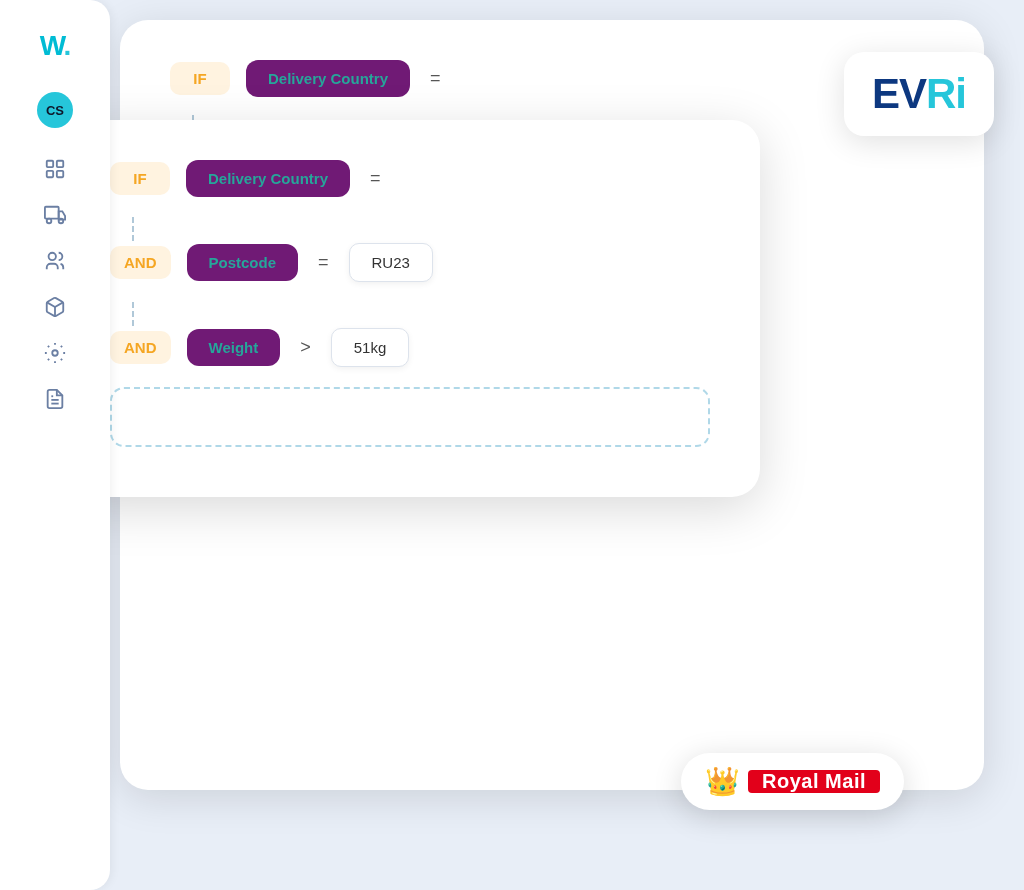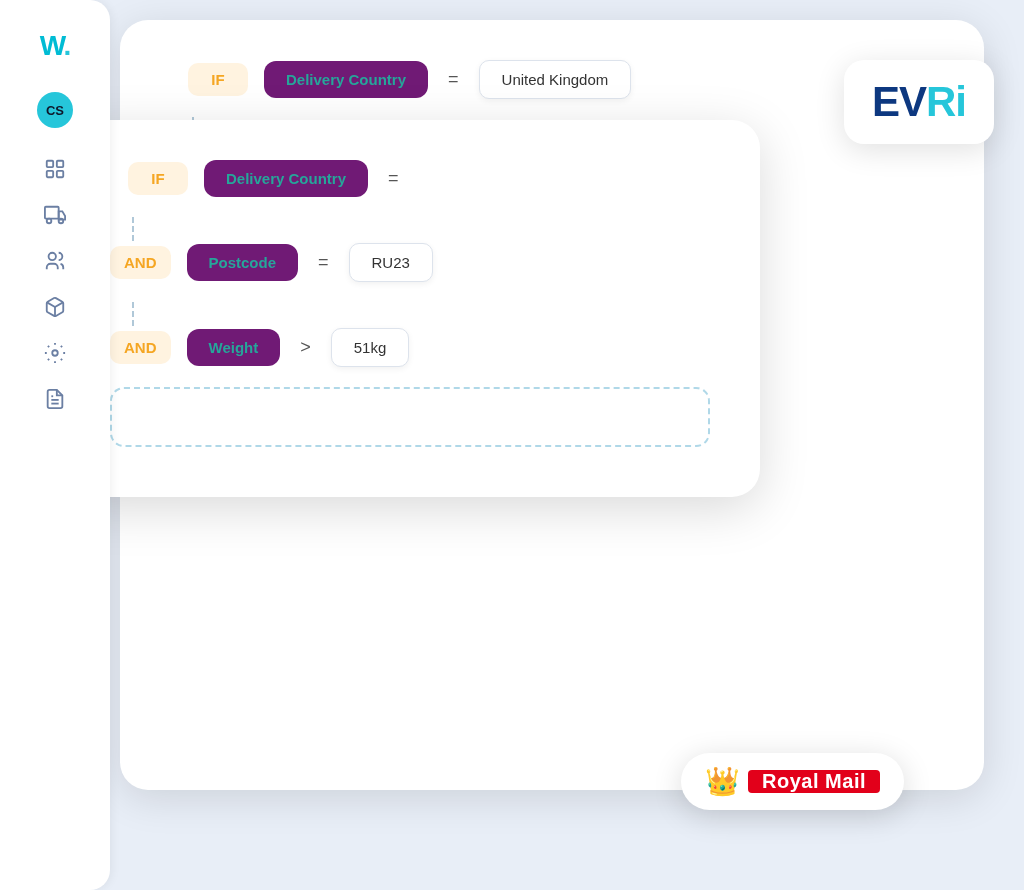--- a/index.html
+++ b/index.html
@@ -118,21 +118,20 @@
 
     .badge-if {
       background: #fff3e0;
       color: #f5a623;
       font-weight: 700;
       font-size: 15px;
       padding: 8px 18px;
       border-radius: 10px;
       min-width: 60px;
       text-align: center;
-      margin-left: 18px;
     }
 
     .badge-and {
       background: #fff3e0;
       color: #f5a623;
       font-weight: 700;
       font-size: 15px;
       padding: 8px 14px;
       border-radius: 10px;
       min-width: 60px;
@@ -162,21 +161,21 @@
       padding: 10px 22px;
       font-size: 15px;
       font-weight: 500;
       color: #333;
       box-shadow: 0 2px 6px rgba(0,0,0,0.06);
     }
 
     
     .evri-logo {
       position: absolute;
-      top: 60px;
+      top: 52px;
       right: 30px;
       z-index: 8;
       background: white;
       border-radius: 20px;
       padding: 18px 28px;
       box-shadow: 0 6px 30px rgba(0,0,0,0.12);
     }
 
     .evri-text {
       font-size: 42px;
@@ -300,21 +299,20 @@
   </div>
 </div>
 
 <div class="card-back">
   <div class="back-card-content">
 
     <div class="back-rule-row">
       <div class="badge-if">IF</div>
       <div class="field-pill">Delivery Country</div>
       <span class="operator">=</span>
-      <div class="value-box">United Kingdom</div>
     </div>
     <div class="connector-line"></div>
 
     <div class="back-rule-row">
       <div class="badge-and">AND</div>
       <div class="field-pill">Postcode</div>
       <span class="operator">=</span>
       <div class="value-box">YO25</div>
     </div>
     <div class="connector-line"></div>

